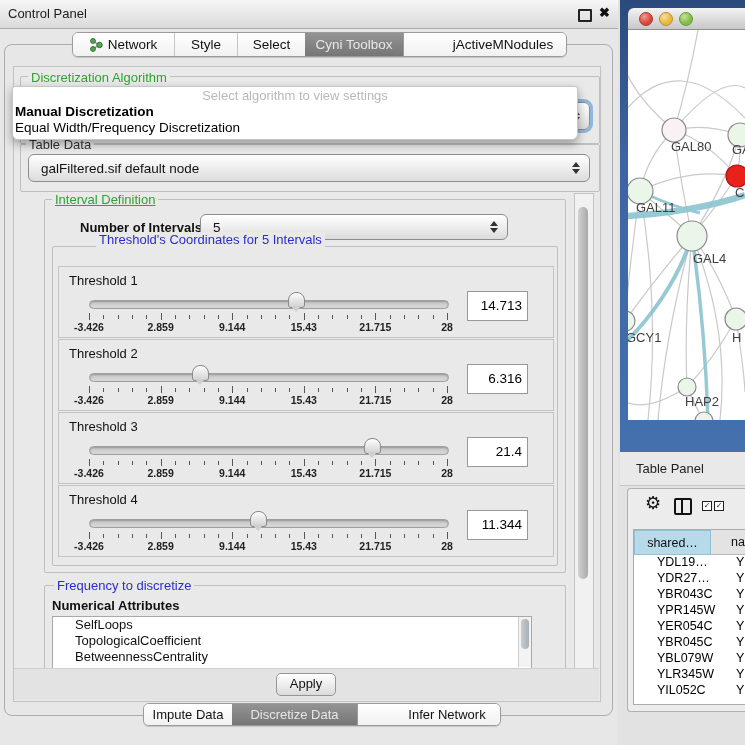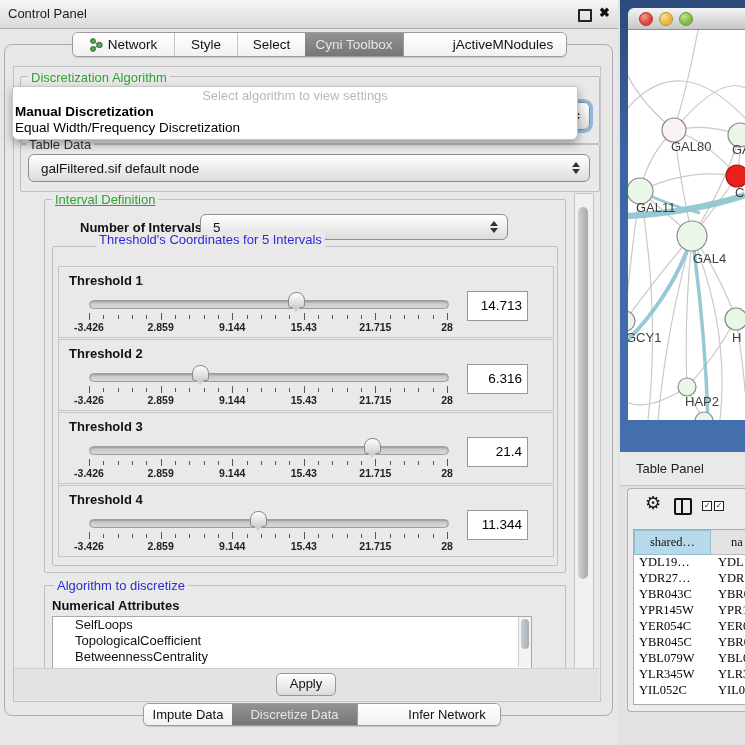--- a/index.html
+++ b/index.html
@@ -55,21 +55,21 @@
   #algo-popup .it{font-size:13.5px;line-height:16px;padding-left:2px;color:#000;}
   #algo-popup .it.b{font-weight:bold;}
 
   
   #vscroll{left:574px;top:193px;width:18px;height:475px;background:#F1F1F1;border:1px solid #C4C4C4;}
   #vscroll .thumb{position:absolute;left:3px;top:13px;width:10px;height:372px;border-radius:5px;
                   background:linear-gradient(90deg,#D2D2D2,#A9A9A9);}
 
   
   .thr-box{position:absolute;left:58px;width:494px;height:70px;border:1px solid #C4C4C4;background:#E9E9E9;}
-  .thr-box .lbl{position:absolute;left:10px;top:6px;font-size:13px;font-weight:bold;color:#111;}
+  .thr-box .lbl{position:absolute;left:10px;top:6px;font-size:13px;font-weight:normal;color:#111;}
   .slider-zone{position:absolute;left:30px;top:0;width:358px;height:70px;}
   .track{position:absolute;left:0;top:33px;width:358px;height:7px;border:1px solid #9E9E9E;border-radius:5px;
          background:linear-gradient(#C6C6C6,#D9D9D9);box-shadow:inset 0 1px 2px rgba(0,0,0,.25);}
   .thumb-sl{position:absolute;top:25px;width:15px;height:14px;background:linear-gradient(#FDFDFD,#D2D2D2);
             border:1px solid #8A8A8A;border-radius:8px 8px 3px 3px;z-index:2;}
   .thumb-sl::after{content:"";position:absolute;left:2px;top:13px;width:0;height:0;
             border-left:5.5px solid transparent;border-right:5.5px solid transparent;border-top:6px solid #CFCFCF;}
   .ticks{position:absolute;left:0;top:46px;width:358px;height:8px;}
   .ticks i{position:absolute;top:2px;width:1px;height:4px;background:#555;}
   .ticks i.major{top:0;height:7px;}
@@ -108,28 +108,28 @@
   #tp-strip .t{position:absolute;left:16px;top:9px;font-size:13px;color:#222;}
   #tp-panel{left:627px;top:488px;width:118px;height:222px;background:#ECECEC;border:1px solid #B0B0B0;
             border-right:none;border-radius:4px 0 0 4px;}
   #gear-ico{position:absolute;left:17px;top:3px;font-size:18px;color:#151515;}
   #split-ico{position:absolute;left:46px;top:9px;width:14px;height:13px;border:2px solid #111;border-radius:2px;}
   #split-ico::after{content:"";position:absolute;left:5px;top:0;width:2px;height:13px;background:#111;}
   .chk{position:absolute;top:12px;width:8px;height:8px;border:1.5px solid #222;font-size:8px;line-height:8px;
        text-align:center;color:#222;background:#fff;}
 
   #tp-table{position:absolute;left:5px;top:40px;width:112px;height:174px;background:#fff;
-            border:1px solid #ABABAB;border-right:none;overflow:hidden;font-family:Liberation Serif, serif;}
+            border:1px solid #ABABAB;border-right:none;overflow:hidden;}
   #tp-head{display:flex;height:25px;}
   #tp-head .c1{width:77px;background:#B7DAEB;border:1px solid #94BFD4;box-sizing:border-box;
                font-size:12.5px;display:flex;align-items:center;justify-content:center;color:#111;}
   #tp-head .c2{flex:1;background:#E3E3E3;border-bottom:1px solid #B9B9B9;font-size:12.5px;
                display:flex;align-items:center;padding-left:20px;color:#111;white-space:nowrap;overflow:hidden;}
   #tp-body .row{display:flex;height:16px;font-size:12.5px;color:#000;white-space:nowrap;}
-  #tp-body .row .c1{width:72px;padding-left:5px;overflow:hidden;}
+  #tp-body .row .c1{width:72px;padding-left:23px;overflow:hidden;}
   #tp-body .row .c2{flex:1;padding-left:7px;overflow:hidden;}
 
   .bold{font-weight:bold;}
   svg text{font-family:"Liberation Sans",sans-serif;}
 </style>
 </head>
 <body>
 
 <div id="root">
 
@@ -385,21 +385,21 @@
             <span style="left: 40%;">9.144</span>
             <span style="left: 60%;">15.43</span>
             <span style="left: 80%;">21.715</span>
             <span style="left: 100%;">28</span>
           </div>
         </div>
       <div class="valbox">11.344</div>
     </div>
 
     <div class="group abs" style="left:44px;top:585px;width:520px;height:83px;border-bottom:none;"></div>
-    <span class="legend blue abs" style="left:54px;top:578px;">Algorithm to discretize</span>
+    <span class="legend blue abs" style="left:54px;top:578px;">Frequency to discretize</span>
     <span class="abs bold" style="left:52px;top:598px;font-size:13px;color:#111;">Numerical Attributes</span>
     <div id="attr-list" class="abs">
       <div>SelfLoops</div>
       <div>TopologicalCoefficient</div>
       <div>BetweennessCentrality</div>
     </div>
     <div id="attr-scroll" class="abs">
       <div class="thumb"></div>
     </div>
 

